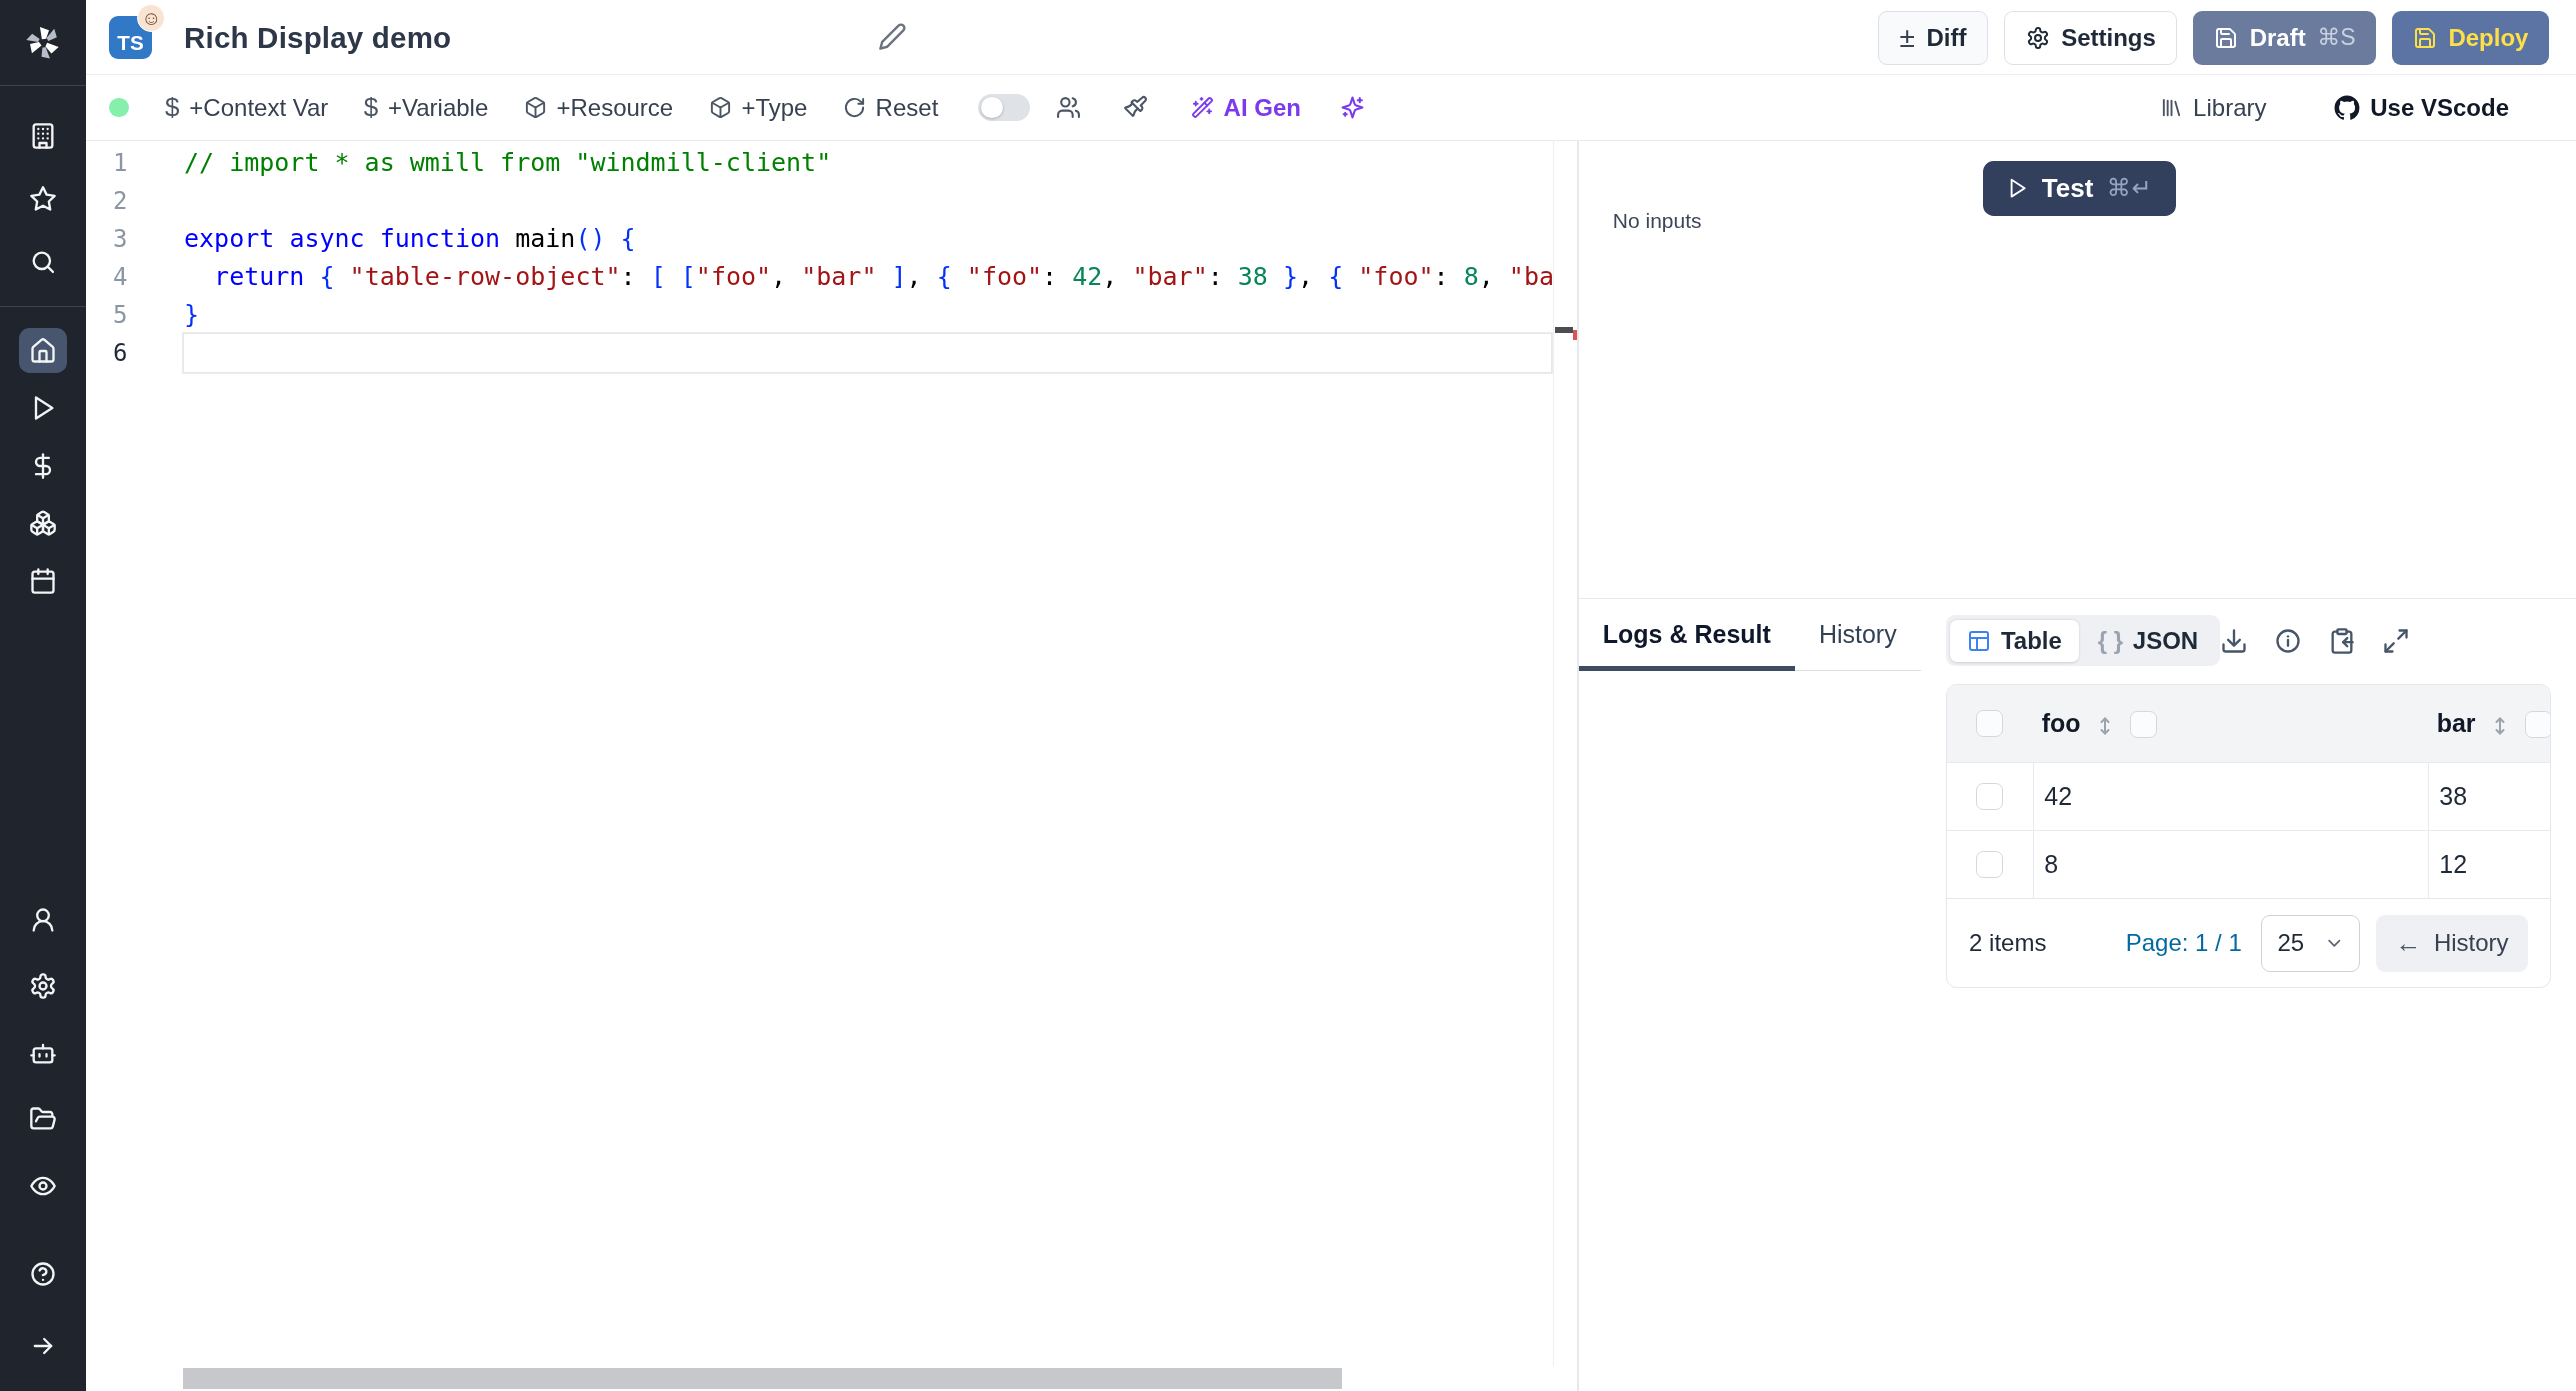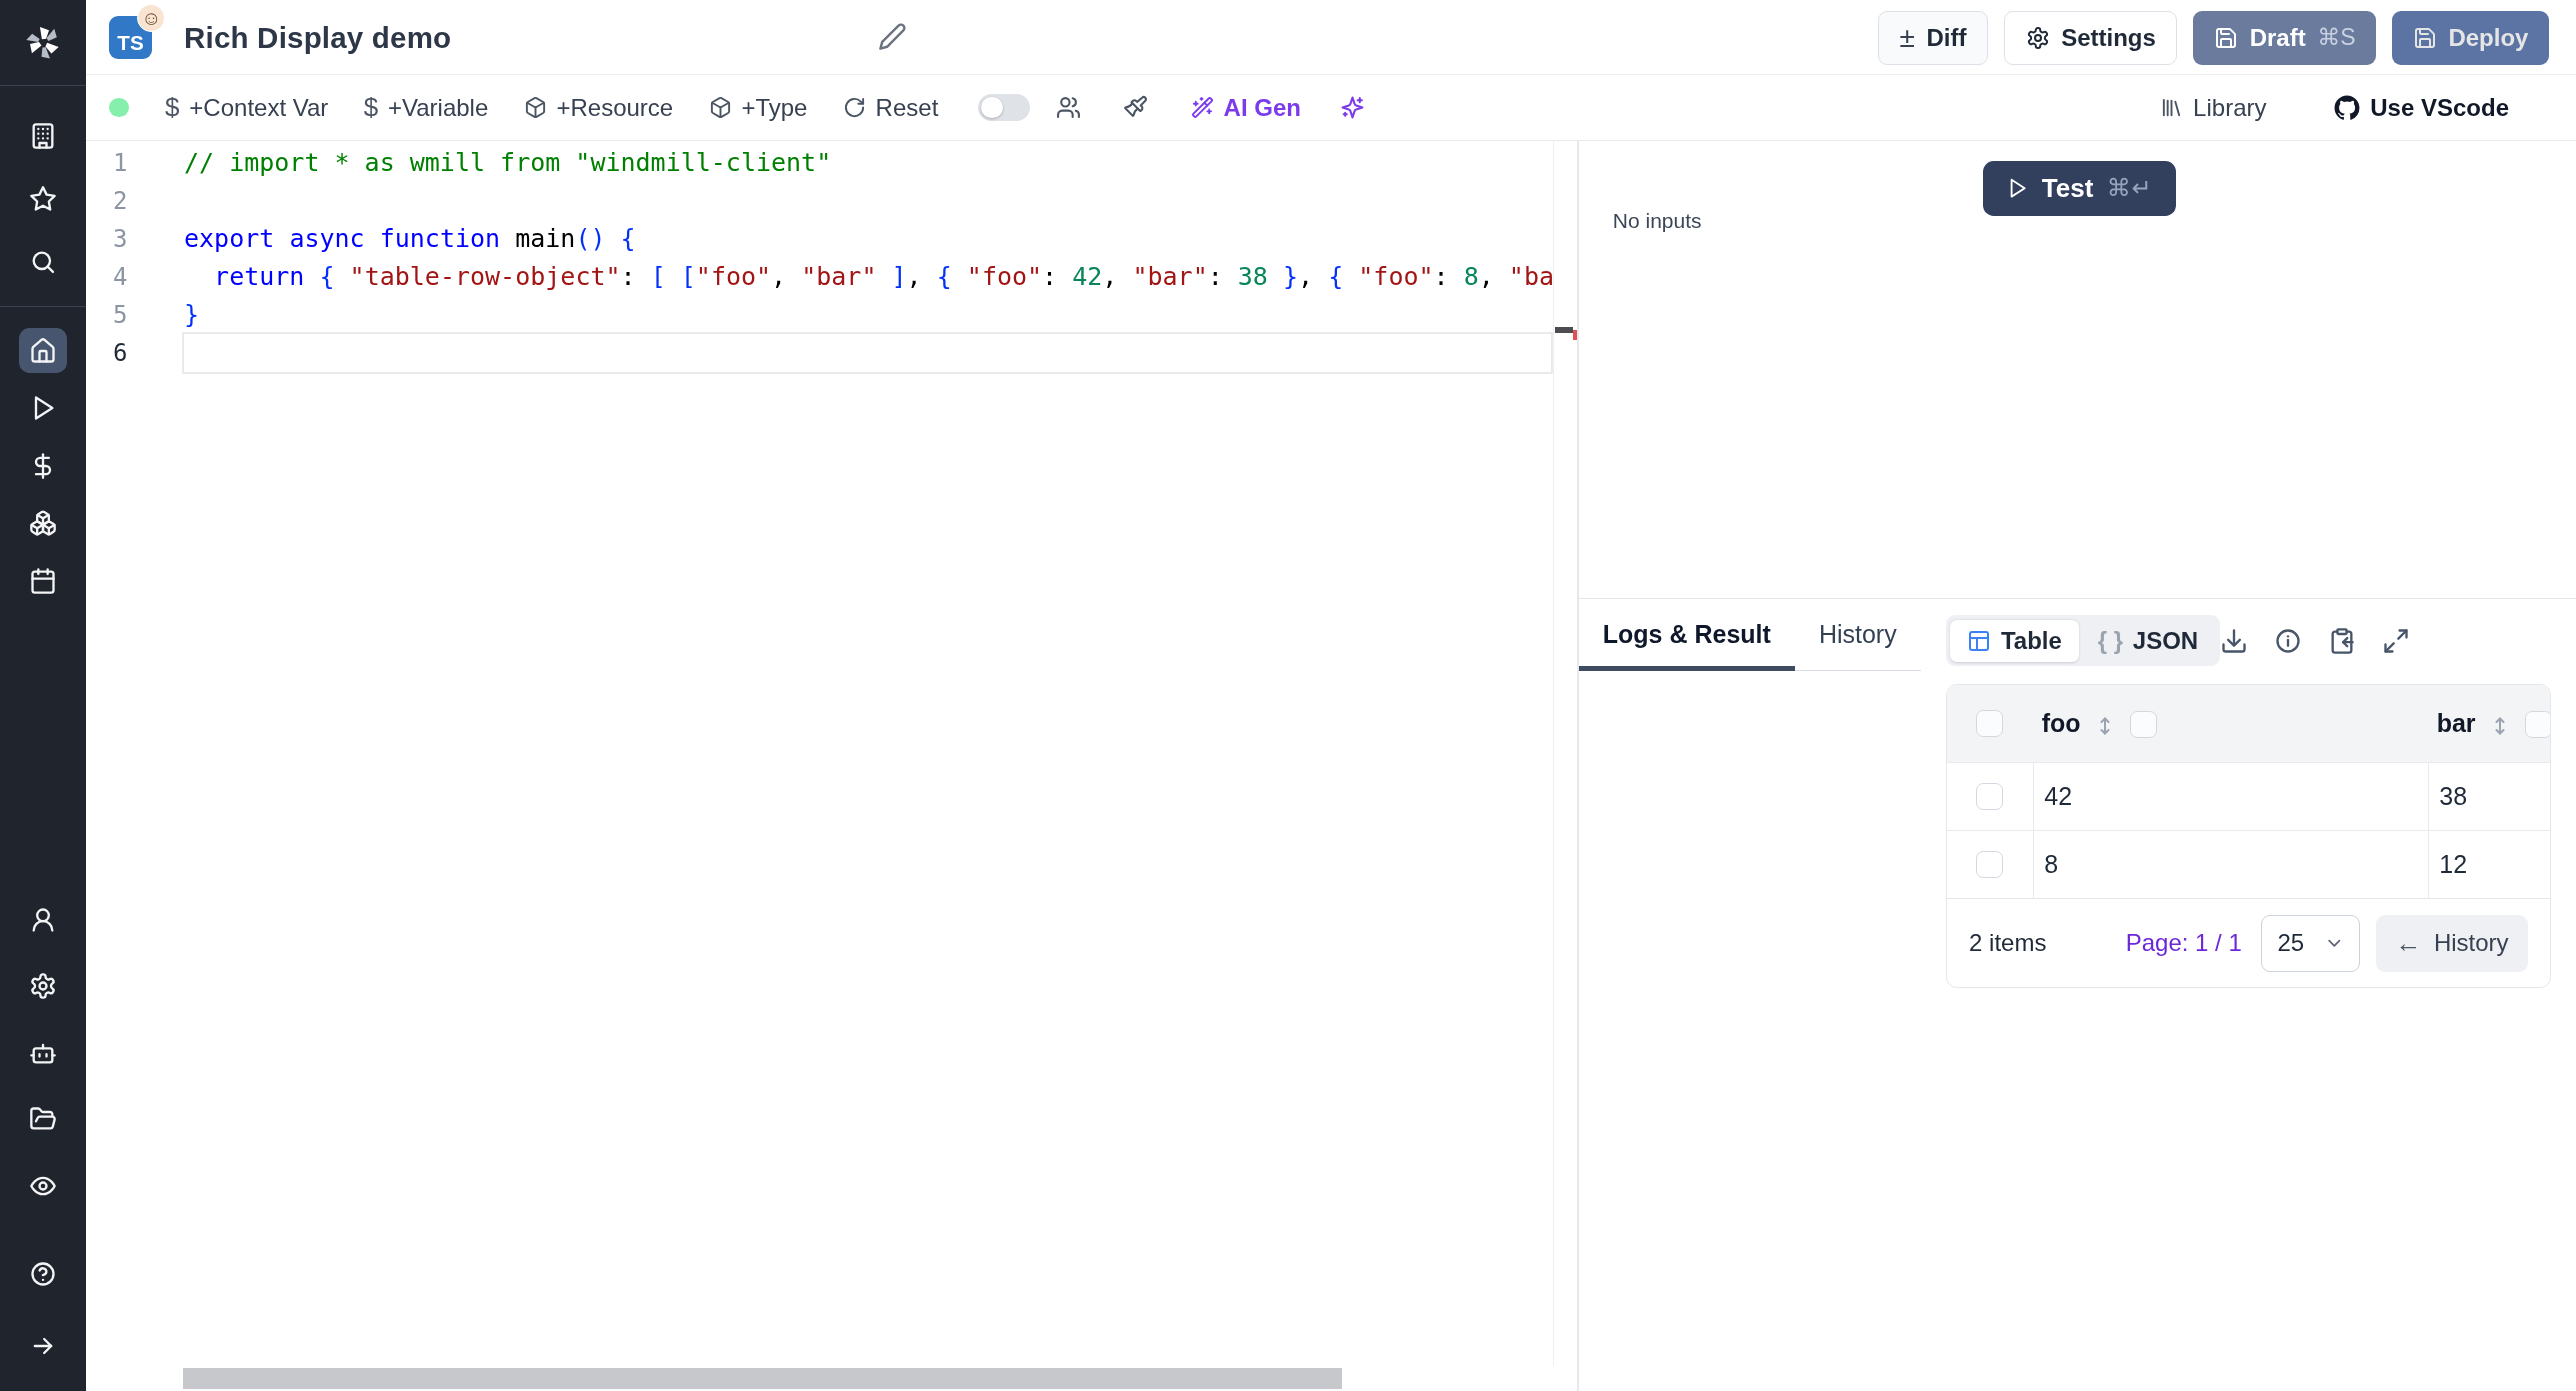--- a/index.html
+++ b/index.html
@@ -45,21 +45,21 @@
   .path-value{display:flex;align-items:center;padding:0 16px;
     font-family:"DejaVu Sans Mono",monospace;font-size:24px;color:#111827}
   .h-right{position:absolute;right:27px;top:10.7px;display:flex;gap:16px;align-items:center}
   .btn{height:54px;border-radius:9px;display:flex;align-items:center;gap:11.6px;padding:0 20.6px;
     font-size:24px;font-weight:600;cursor:pointer}
   .btn .ic{width:24px;height:24px}
   .btn-diff{background:#f8fafc;border:1.8px solid #dde1e7;color:#1f2937}
   .pm-glyph{font-size:28px;font-weight:400;color:#374151;line-height:1}
   .btn-settings{background:#fff;border:1.8px solid #dde1e7;color:#1f2937}
   .btn-draft{background:#6a7b9e;color:#fff}
-  .btn-deploy{background:#5c74a4;color:#e5e5e5}
+  .btn-deploy{background:#5c74a4;color:#fde047}
   .kbd{color:#c9d1e1;font-weight:400;font-size:23px}
 
   
   .toolbar{position:absolute;left:86px;top:75px;right:0;height:66px;background:#fff;
     border-bottom:0.9px solid #e8eaee;display:flex;align-items:center;padding:0 23px;gap:5.4px}
   .dot{width:19.7px;height:19.7px;border-radius:50%;background:#86efac;margin-right:16px;flex:none}
   .tb-btn{display:flex;align-items:center;gap:9.8px;padding:0 15px;height:50px;font-size:24px;
     font-weight:500;color:#374151;cursor:pointer;white-space:nowrap}
   .tb-btn .ic{width:23px;height:23px;color:#4b5563}
   .dollar-glyph{font-size:26px;color:#4b5563;font-weight:400}
@@ -137,21 +137,21 @@
   .t-head .cb{background:#fbfcfd}
   .hcell{display:flex;align-items:flex-end;gap:12.5px;padding-left:9px}
   .col-a{width:395px;flex:none}
   .col-b{flex:1}
   .hlabel{font-size:25px;font-weight:bold;color:#111827}
   .sort{width:24px;height:24px;color:#9aa3af;cursor:pointer}
   .t-row .bcell{align-self:stretch;display:flex;align-items:center;padding-left:10.7px;
     border-left:0.9px solid #e8eaee;font-size:25px;color:#1f2937}
   .t-foot{border-top:0.9px solid #e3e6ea;height:89px;display:flex;align-items:center;
     padding:0 22.4px;font-size:24px;color:#1f2937}
-  .page-info{margin-left:auto;color:#6d28d9}
+  .page-info{margin-left:auto;color:#0369a1}
   .psize{margin-left:19.7px;height:57px;border:1.8px solid #ccd3da;border-radius:9px;display:flex;
     align-items:center;gap:19.7px;padding:0 15px;cursor:pointer;background:#fff}
   .psize .ic{width:20.6px;height:20.6px;color:#5b6575}
   .prev-btn{margin-left:16px;height:57px;background:#eef0f3;border-radius:9px;display:flex;
     align-items:center;gap:12.5px;padding:0 19px;color:#374151;cursor:pointer}
   .arrow-glyph{font-size:26px;line-height:1;color:#4b5563}
 </style>
 </head>
 <body>
 

